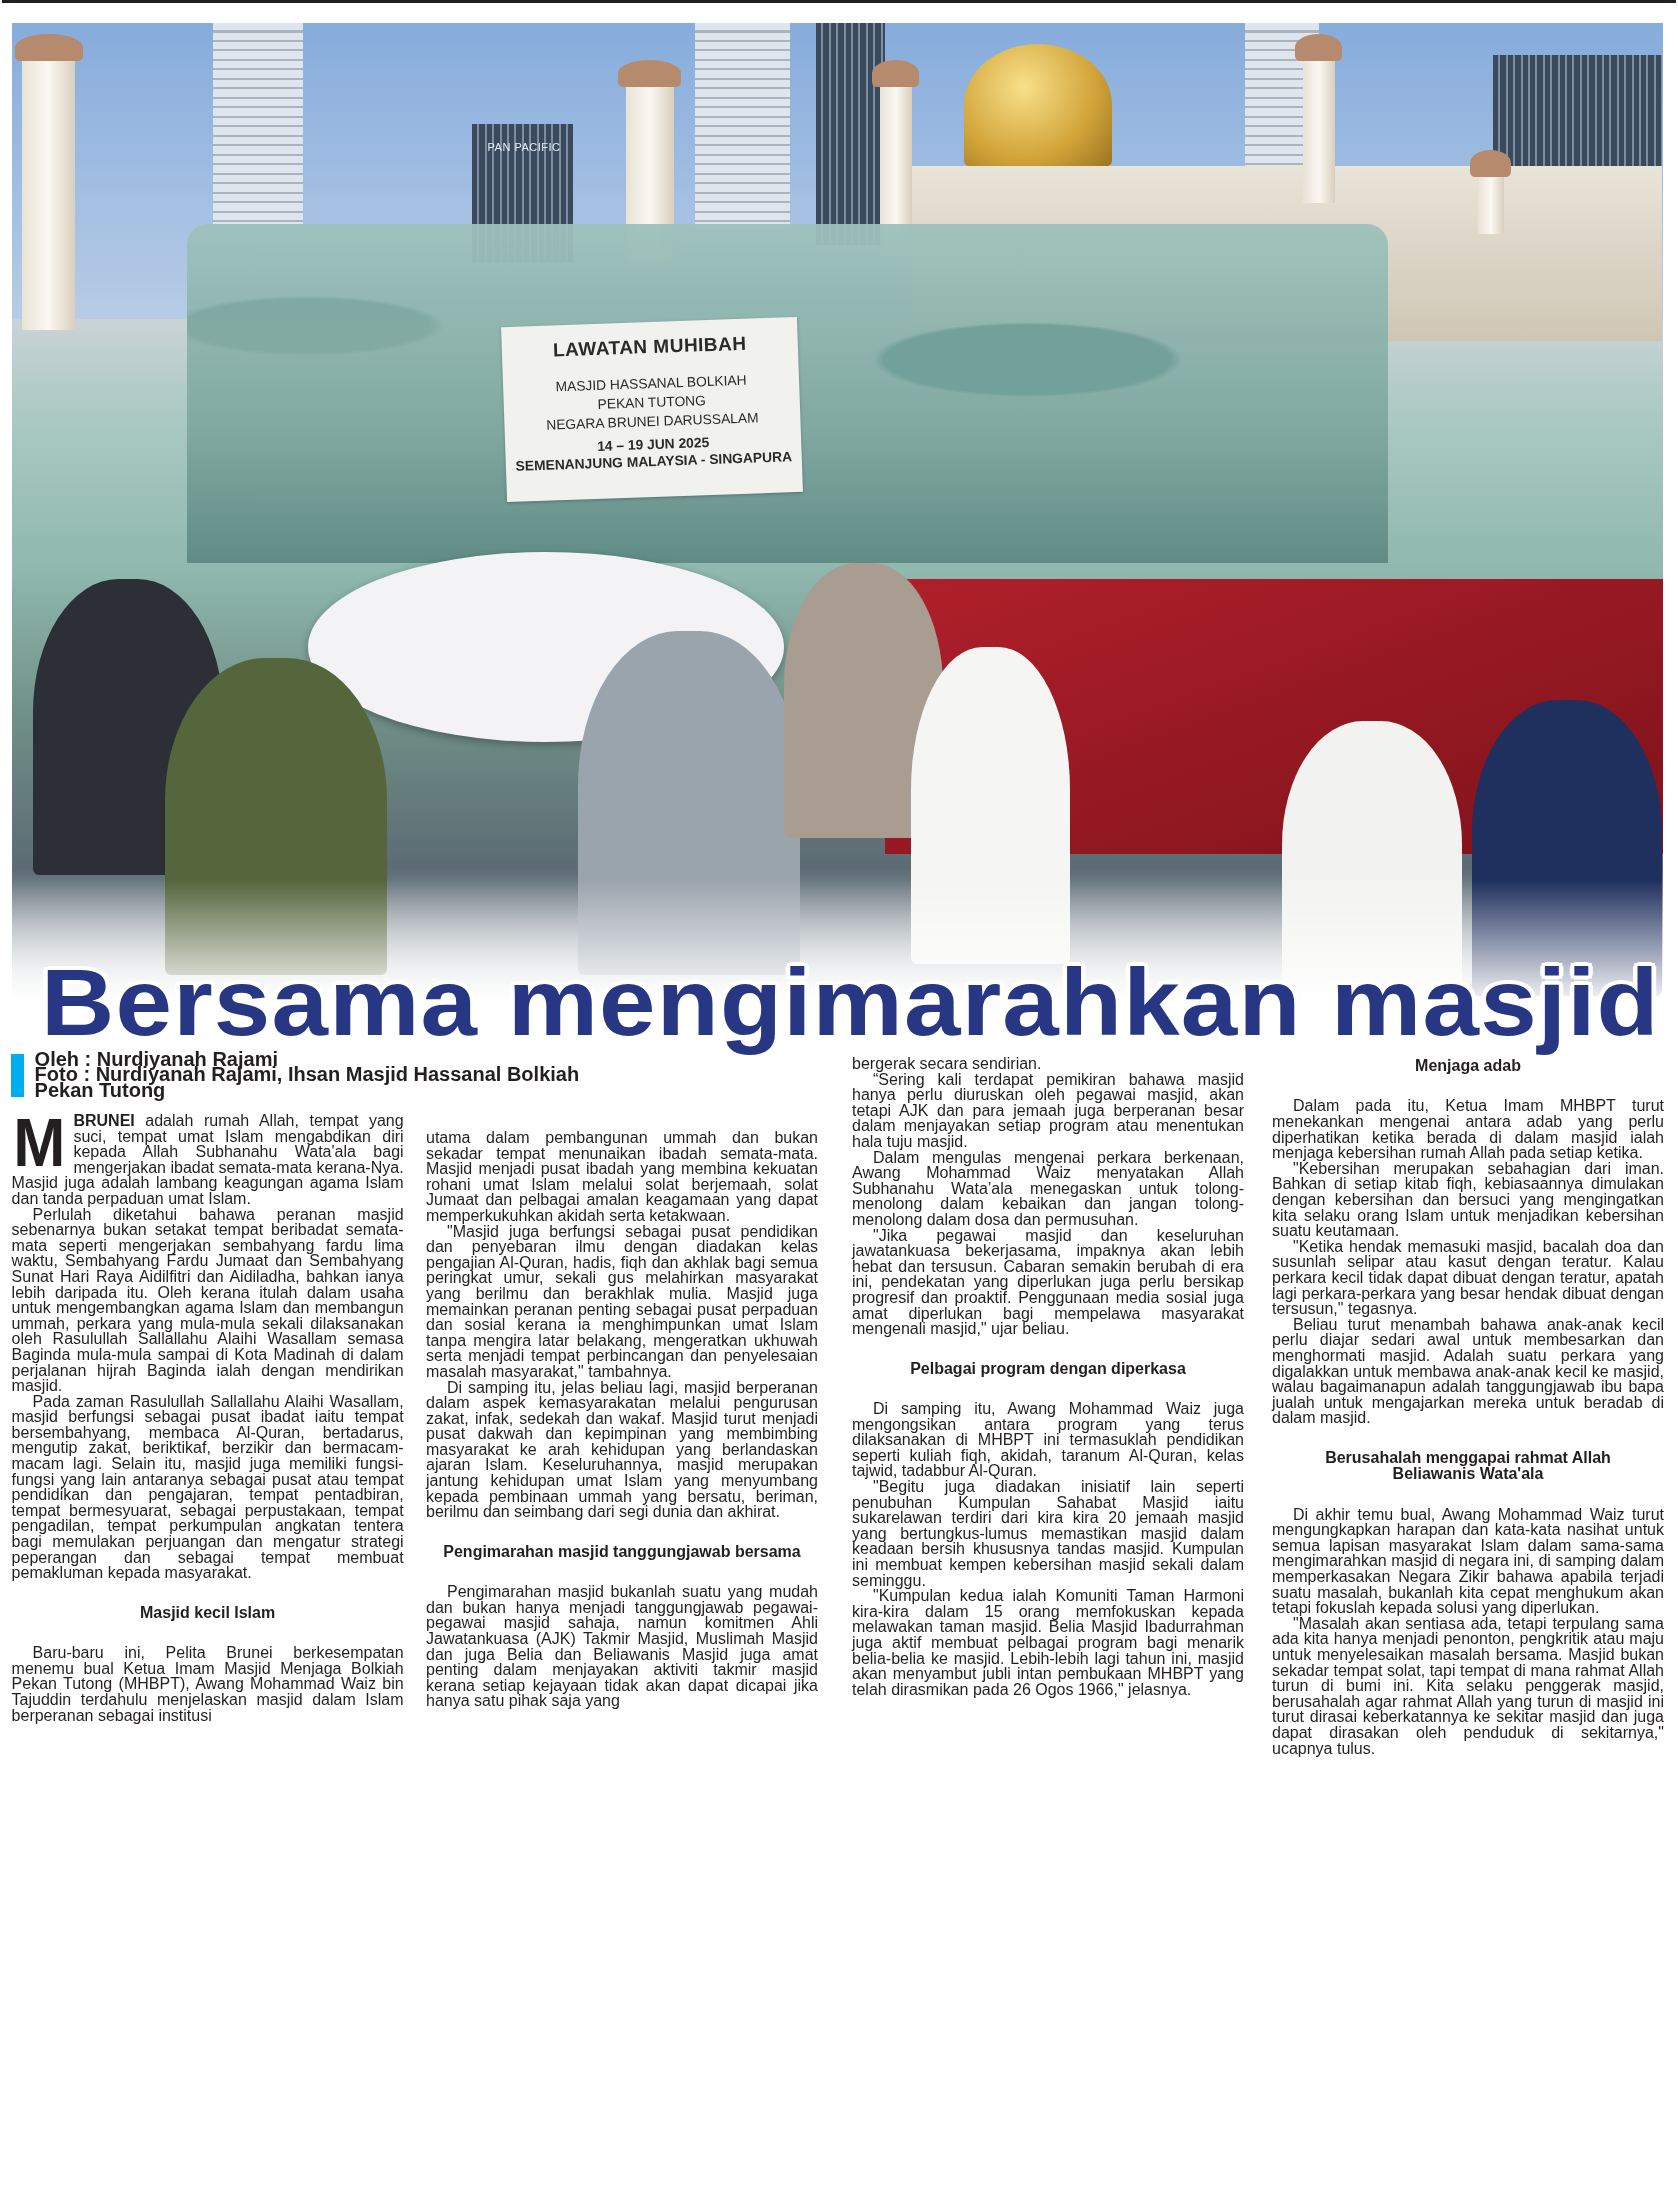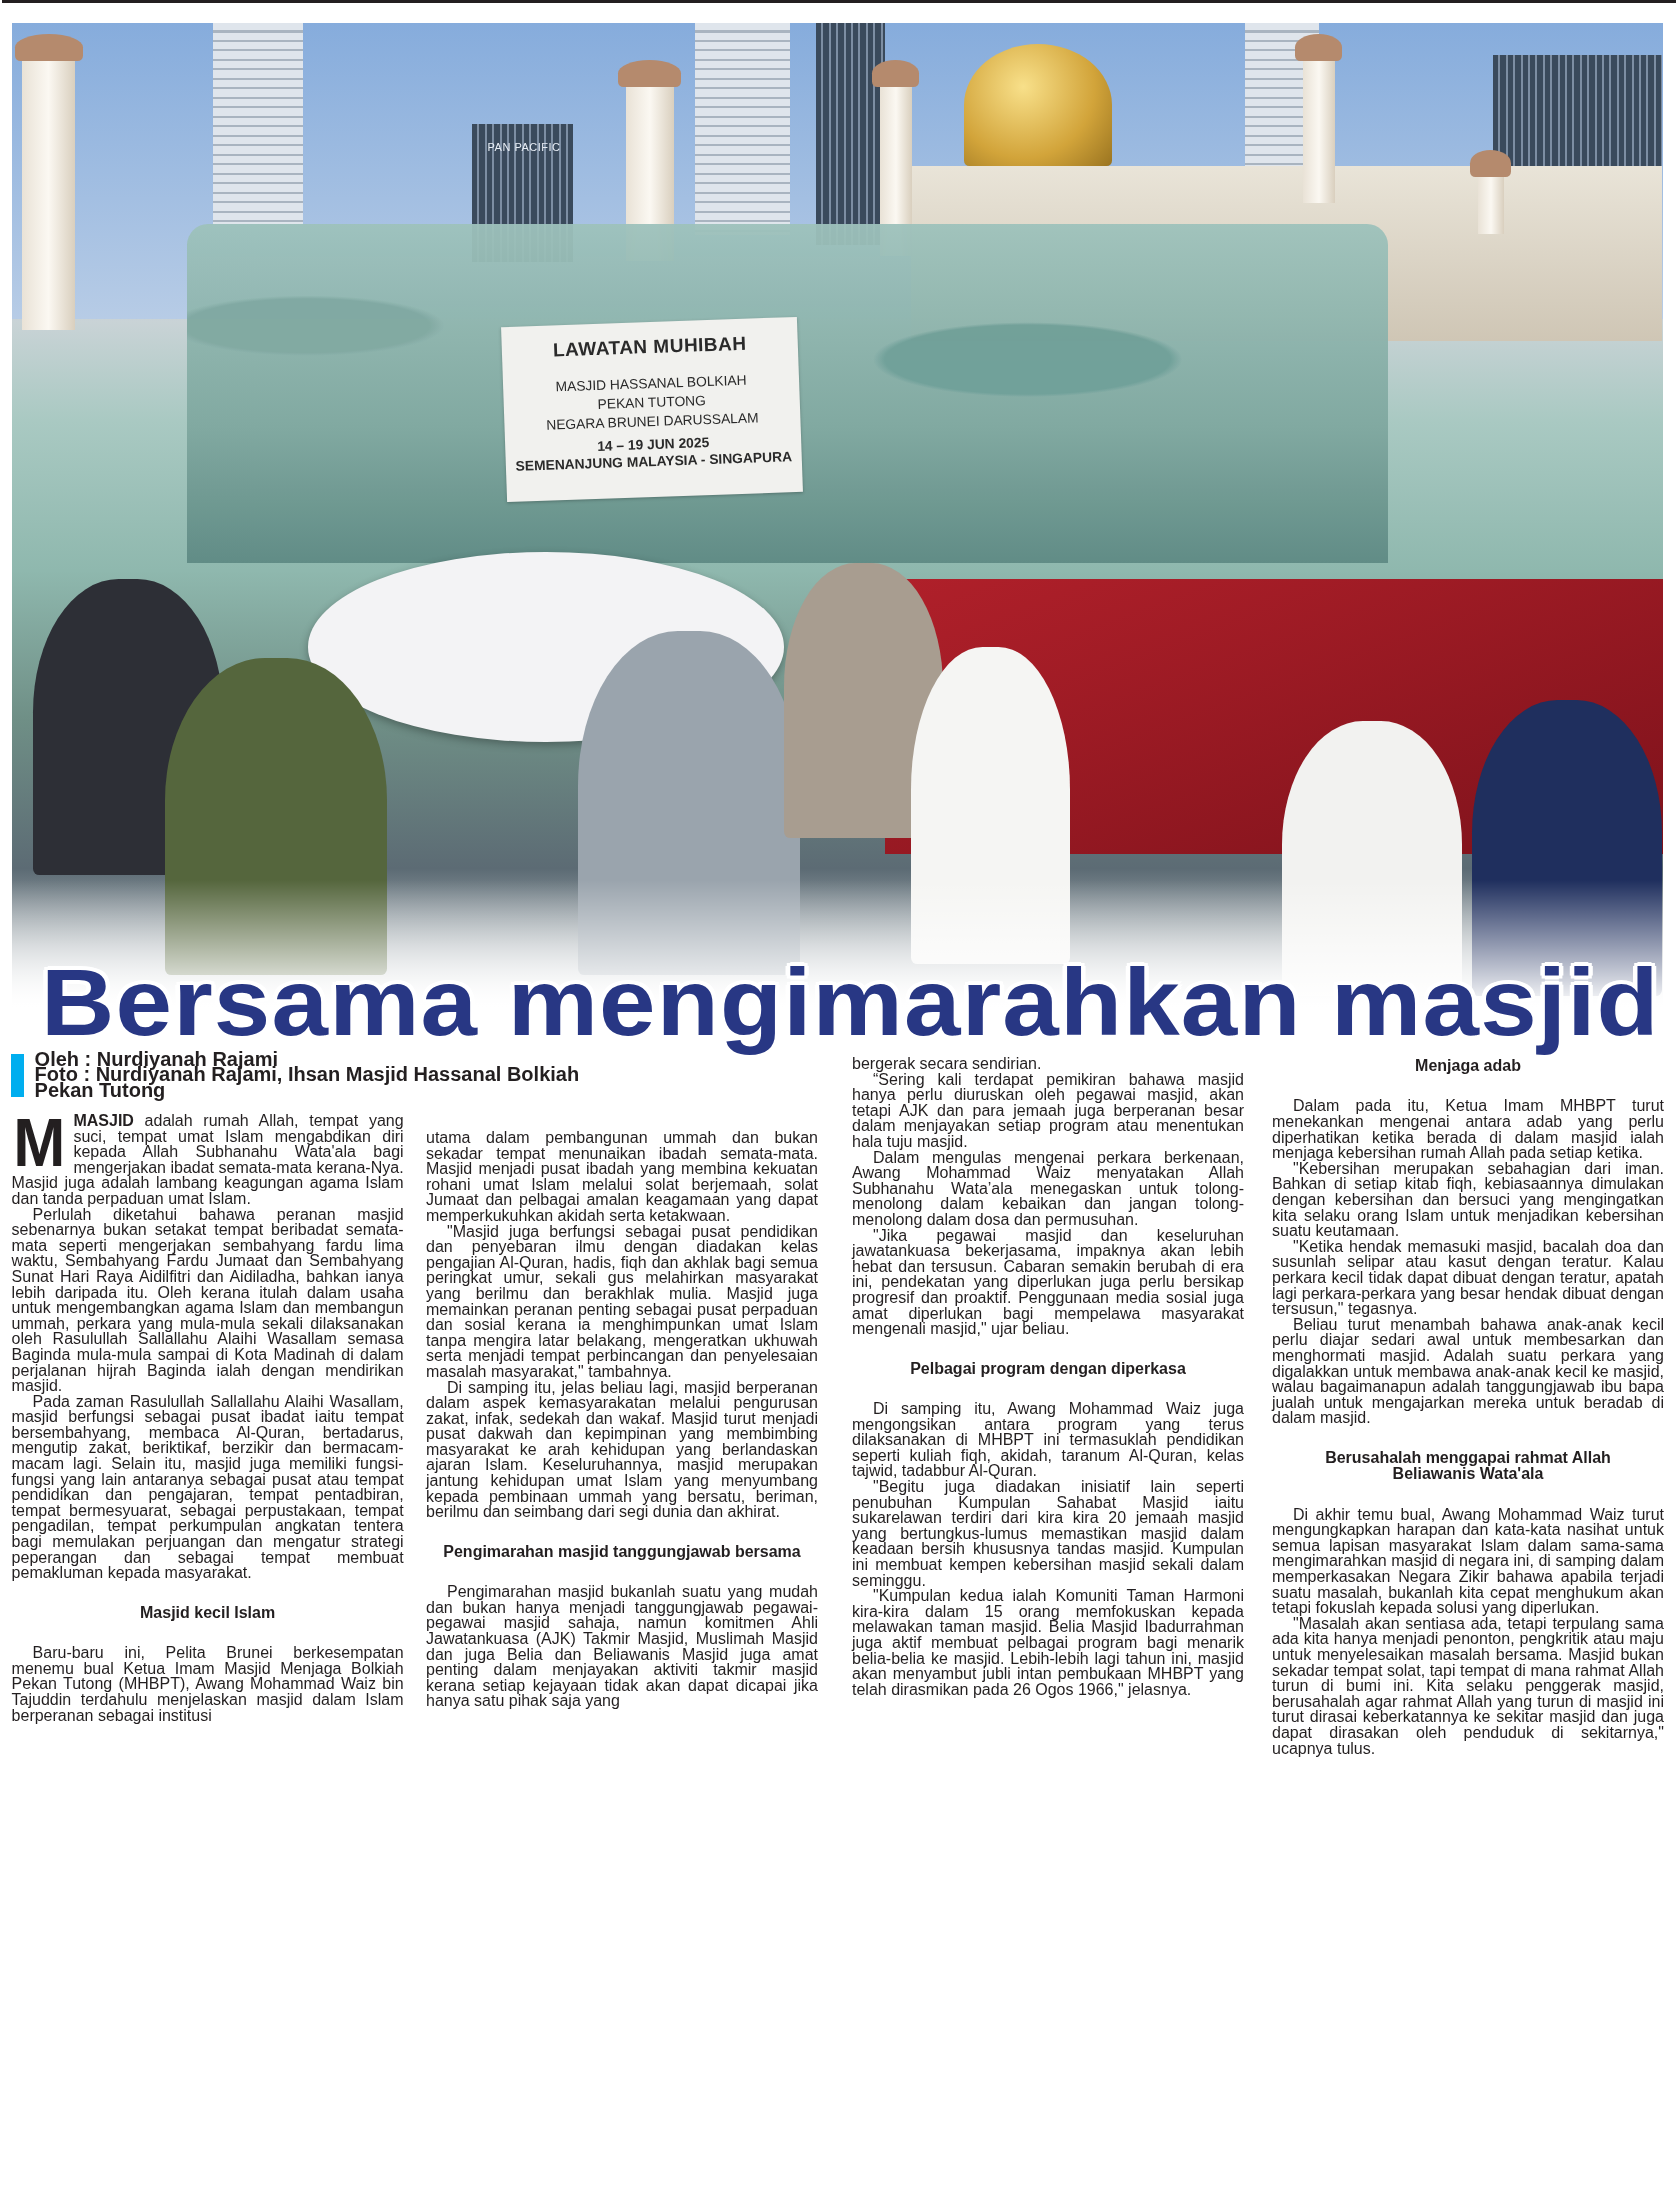--- a/index.html
+++ b/index.html
@@ -107,21 +107,21 @@
 <div class="byline">
   <div class="bar"></div>
   <div class="lines">
     <div>Oleh : Nurdiyanah Rajami</div>
     <div>Foto : Nurdiyanah Rajami, Ihsan Masjid Hassanal Bolkiah</div>
     <div>Pekan Tutong</div>
   </div>
 </div>
 
 <div class="col" id="c1">
-  <p class="noindent"><span class="dropcap">M</span><span class="lead">MASJID</span><span> adalah rumah Allah, tempat yang suci, tempat umat Islam mengabdikan diri kepada Allah Subhanahu Wata'ala bagi mengerjakan ibadat semata-mata kerana-Nya. Masjid juga adalah lambang keagungan agama Islam dan tanda perpaduan umat Islam.</span></p>
+  <p class="noindent"><span class="dropcap">M</span><span class="lead">BRUNEI</span><span> adalah rumah Allah, tempat yang suci, tempat umat Islam mengabdikan diri kepada Allah Subhanahu Wata'ala bagi mengerjakan ibadat semata-mata kerana-Nya. Masjid juga adalah lambang keagungan agama Islam dan tanda perpaduan umat Islam.</span></p>
   <p>Perlulah diketahui bahawa peranan masjid sebenarnya bukan setakat tempat beribadat semata-mata seperti mengerjakan sembahyang fardu lima waktu, Sembahyang Fardu Jumaat dan Sembahyang Sunat Hari Raya Aidilfitri dan Aidiladha, bahkan ianya lebih daripada itu. Oleh kerana itulah dalam usaha untuk mengembangkan agama Islam dan membangun ummah, perkara yang mula-mula sekali dilaksanakan oleh Rasulullah Sallallahu Alaihi Wasallam semasa Baginda mula-mula sampai di Kota Madinah di dalam perjalanan hijrah Baginda ialah dengan mendirikan masjid.</p>
   <p>Pada zaman Rasulullah Sallallahu Alaihi Wasallam, masjid berfungsi sebagai pusat ibadat iaitu tempat bersembahyang, membaca Al-Quran, bertadarus, mengutip zakat, beriktikaf, berzikir dan bermacam-macam lagi. Selain itu, masjid juga memiliki fungsi-fungsi yang lain antaranya sebagai pusat atau tempat pendidikan dan pengajaran, tempat pentadbiran, tempat bermesyuarat, sebagai perpustakaan, tempat pengadilan, tempat perkumpulan angkatan tentera bagi memulakan perjuangan dan mengatur strategi peperangan dan sebagai tempat membuat pemakluman kepada masyarakat.</p>
   <h3>Masjid kecil Islam</h3>
   <p>Baru-baru ini, Pelita Brunei berkesempatan menemu bual Ketua Imam Masjid Menjaga Bolkiah Pekan Tutong (MHBPT), Awang Mohammad Waiz bin Tajuddin terdahulu menjelaskan masjid dalam Islam berperanan sebagai institusi</p>
 </div>
 
 <div class="col" id="c2">
   <p class="noindent">utama dalam pembangunan ummah dan bukan sekadar tempat menunaikan ibadah semata-mata. Masjid menjadi pusat ibadah yang membina kekuatan rohani umat Islam melalui solat berjemaah, solat Jumaat dan pelbagai amalan keagamaan yang dapat memperkukuhkan akidah serta ketakwaan.</p>
   <p>"Masjid juga berfungsi sebagai pusat pendidikan dan penyebaran ilmu dengan diadakan kelas pengajian Al-Quran, hadis, fiqh dan akhlak bagi semua peringkat umur, sekali gus melahirkan masyarakat yang berilmu dan berakhlak mulia. Masjid juga memainkan peranan penting sebagai pusat perpaduan dan sosial kerana ia menghimpunkan umat Islam tanpa mengira latar belakang, mengeratkan ukhuwah serta menjadi tempat perbincangan dan penyelesaian masalah masyarakat," tambahnya.</p>
   <p>Di samping itu, jelas beliau lagi, masjid berperanan dalam aspek kemasyarakatan melalui pengurusan zakat, infak, sedekah dan wakaf. Masjid turut menjadi pusat dakwah dan kepimpinan yang membimbing masyarakat ke arah kehidupan yang berlandaskan ajaran Islam. Keseluruhannya, masjid merupakan jantung kehidupan umat Islam yang menyumbang kepada pembinaan ummah yang bersatu, beriman, berilmu dan seimbang dari segi dunia dan akhirat.</p>

